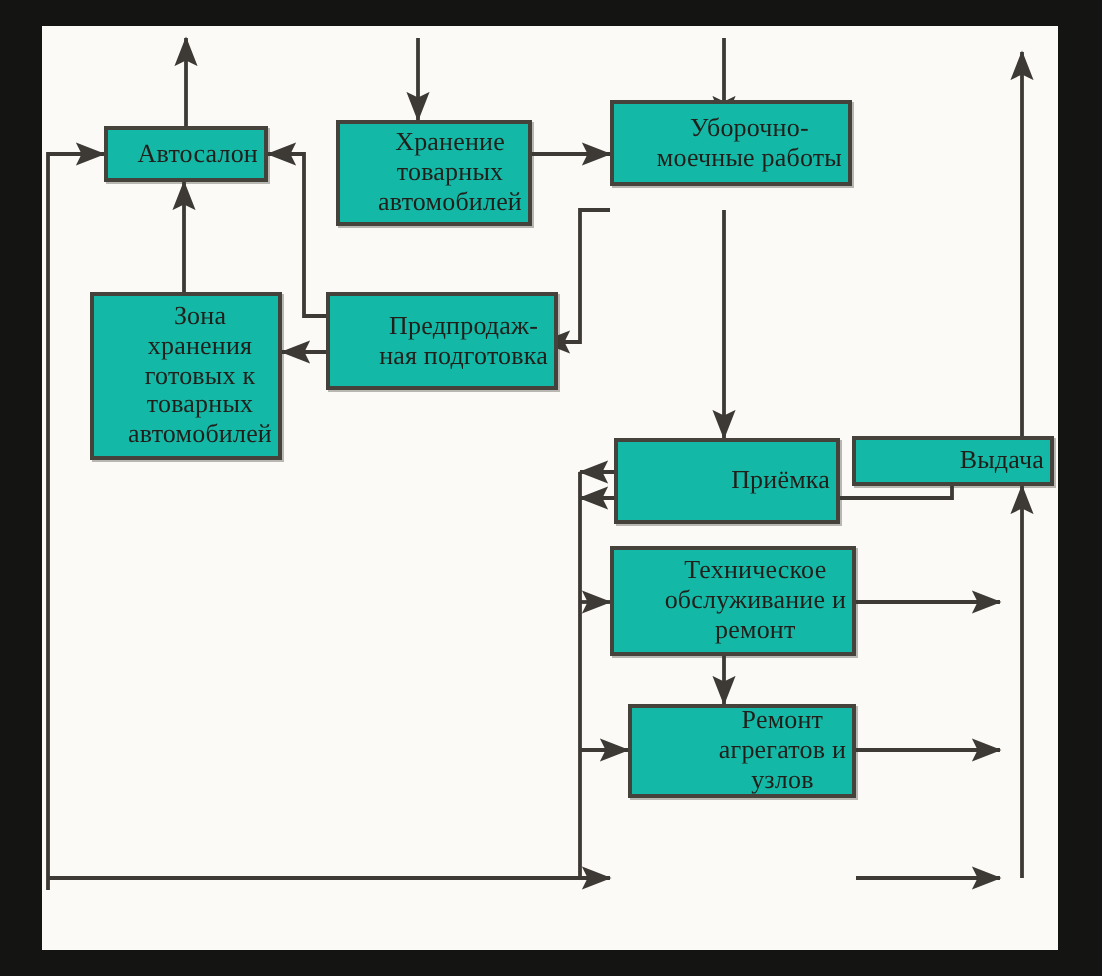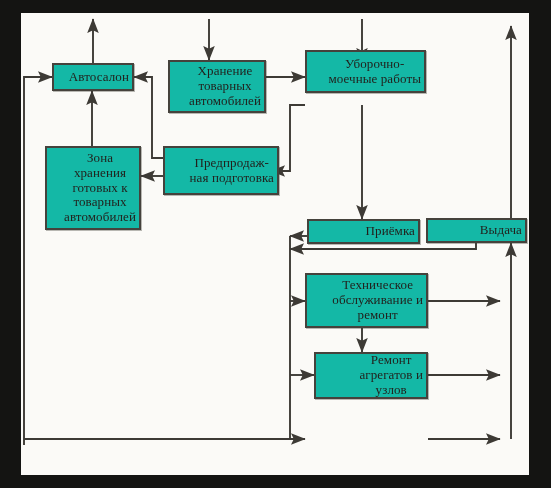--- a/index.html
+++ b/index.html
@@ -130,21 +130,21 @@
 готовых к
 товарных
 автомобилей</span>
     </div>
 
     <div class="node fs12p5" style="left:142px; top:133px; width:116px; height:49px;">
       <span>Предпродаж-
 ная подготовка</span>
     </div>
 
-    <div class="node fs13" style="left:286px; top:206px; width:113px; height:25px;">
+    <div class="node fs13" style="left:286px; top:206px; width:113px; height:43px;">
       <span>Приёмка</span>
     </div>
 
     <div class="node fs13" style="left:405px; top:205px; width:101px; height:25px;">
       <span>Выдача</span>
     </div>
 
     <div class="node fs12p5" style="left:284px; top:260px; width:123px; height:55px;">
       <span>Техническое
 обслуживание и

